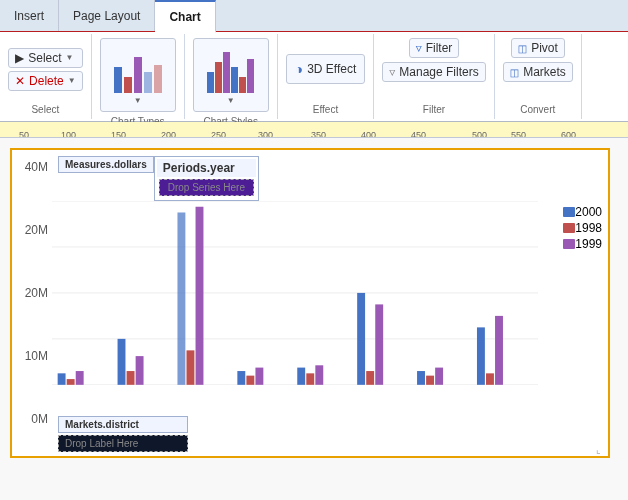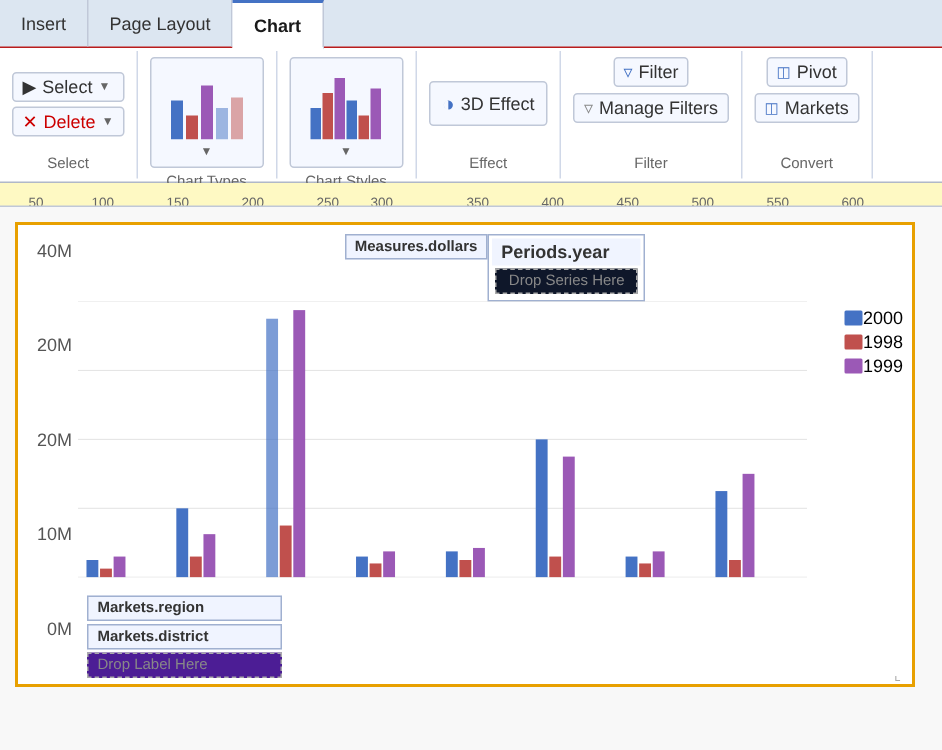--- a/index.html
+++ b/index.html
@@ -168,21 +168,21 @@
     }
     .chart-main {
       flex: 1;
       height: 100%;
       position: relative;
       display: flex;
       flex-direction: column;
     }
     .chart-top-labels {
       display: flex;
-      justify-content: center;
+      justify-content: flex-start;
       align-items: flex-start;
       padding: 6px 6px 0;
     }
     .chart-measure-label {
       background: #f0f4ff;
       border: 1px solid #a0b0d0;
       padding: 2px 6px;
       font-size: 10px;
       font-weight: bold;
       color: #333;
@@ -192,21 +192,21 @@
       padding: 2px;
       font-size: 10px;
     }
     .chart-period-label {
       background: #f0f4ff;
       padding: 2px 6px;
       font-weight: bold;
       color: #333;
     }
     .chart-drop-series {
-      background: #0f172a;
+      background: #4c1d95;
       border: 1px dashed #aaa;
       padding: 2px 8px;
       font-size: 10px;
       color: #888;
       margin: 2px;
     }
     .chart-legend {
       position: absolute;
       right: 6px;
       top: 55px;
@@ -252,21 +252,21 @@
       font-weight: bold;
       color: #333;
       width: 130px;
     }
     .drop-label-box {
       border: 1px dashed #aaa;
       padding: 2px 6px;
       font-size: 10px;
       color: #888;
       width: 130px;
-      background: #4c1d95;
+      background: #0f172a;
     }
     .resize-handle {
       position: absolute;
       bottom: 2px;
       right: 2px;
       width: 10px;
       height: 10px;
       color: #aaa;
       font-size: 10px;
     }
@@ -377,25 +377,25 @@
 
 </div>
 
 <div class="ruler">
   <div class="ruler-marks">
     <span class="ruler-mark" style="left:15px">50</span>
     <span class="ruler-mark" style="left:57px">100</span>
     <span class="ruler-mark" style="left:107px">150</span>
     <span class="ruler-mark" style="left:157px">200</span>
     <span class="ruler-mark" style="left:207px">250</span>
-    <span class="ruler-mark" style="left:243px">300</span>
+    <span class="ruler-mark" style="left:254px">300</span>
     <span class="ruler-mark" style="left:307px">350</span>
     <span class="ruler-mark" style="left:357px">400</span>
     <span class="ruler-mark" style="left:407px">450</span>
-    <span class="ruler-mark" style="left:457px">500</span>
+    <span class="ruler-mark" style="left:468px">500</span>
     <span class="ruler-mark" style="left:507px">550</span>
     <span class="ruler-mark" style="left:557px">600</span>
   </div>
 </div>
 
 <div class="chart-area">
   <div class="chart-container">
 
     <div class="chart-y-axis">
       <span>40M</span>
@@ -478,21 +478,20 @@
         <div class="x-label">CENTRAL REGION-2 DISTRICT</div>
         <div class="x-label">CENTRAL REGION-YOUNGSTOWN DISTRICT</div>
         <div class="x-label">EASTERN DISTRICT</div>
         <div class="x-label">EASTERN REGION-PHILADELPHIA DISTRICT</div>
         <div class="x-label">SOUTHERN REGION-ATLANTA DISTRICT</div>
         <div class="x-label">SOUTHERN REGION-JACKSONVILLE DISTRICT</div>
         <div class="x-label">WESTERN REGION-LOS ANGELES DISTRICT</div>
       </div>
 
       <div class="chart-bottom-labels">
-        <div class="bottom-label-box">Markets.region</div>
         <div class="bottom-label-box">Markets.district</div>
         <div class="drop-label-box">Drop Label Here</div>
       </div>
 
     </div>
 
     <div class="resize-handle">⌞</div>
 
   </div>
 </div>

